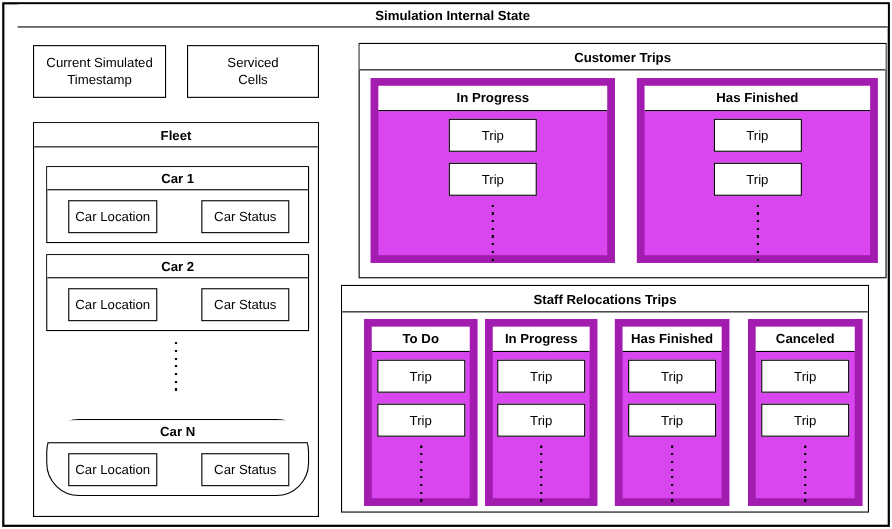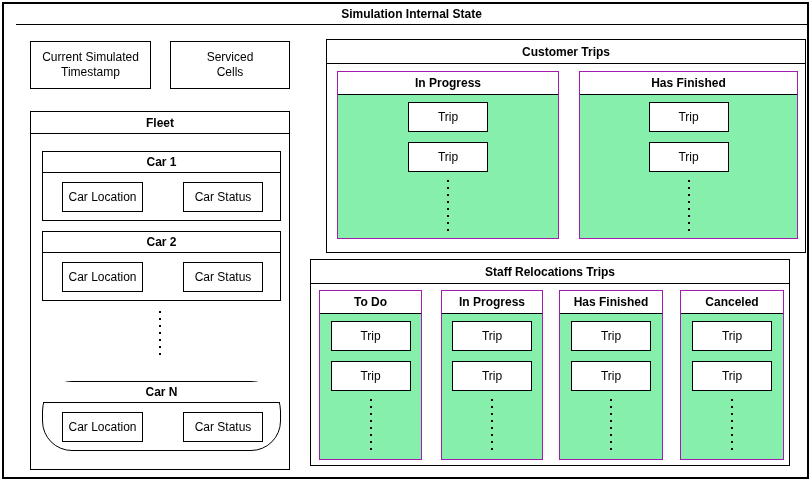--- a/index.html
+++ b/index.html
@@ -17,26 +17,26 @@
   .fleet{left:30px;top:111px;width:260px;height:359px;}
   .fleet-bar{height:21px;}
   .car{position:absolute;left:11px;width:239px;height:70px;border:1px solid #000;box-sizing:border-box;background:#fff;}
   .car1{top:39px;}.car2{top:119px;}.carN{top:269px;border-radius:30px;}
   .car-bar{height:20px;}
   .car-loc{left:19px;top:30px;width:81px;height:30px;}
   .car-status{left:140px;top:30px;width:80px;height:30px;}
   .panel-bar{height:23px;}
   .customer{left:326px;top:39px;width:480px;height:214px;}
   .staff{left:310px;top:259px;width:480px;height:207px;}
-  .col{position:absolute;border:1px solid #a21caf;box-sizing:border-box;background:#86efac;padding-left:31px;}
+  .col{position:absolute;border:7px solid #a21caf;box-sizing:border-box;background:#d946ef;padding-left:31px;}
   .col-bar{height:22px;}
   .ct-col1{left:10px;top:31px;width:222px;height:168px;}
   .ct-col2{left:252px;top:31px;width:219px;height:168px;}
   .st-col{top:30px;height:170px;}
-  .st-col1{left:8px;width:103px;}
+  .st-col1{left:20px;width:103px;}
   .st-col2{left:130px;width:102px;}
   .st-col3{left:248px;width:104px;}
   .st-col4{left:369px;width:104px;}
   .trip{position:absolute;left:50%;margin-left:-40px;width:80px;height:30px;border:1px solid #000;
         box-sizing:border-box;background:#fff;display:flex;align-items:center;justify-content:center;}
   .t1{top:30px;}.t2{top:70px;}
   .vdots{position:absolute;left:50%;width:2px;margin-left:-1px;
          background-image:repeating-linear-gradient(to bottom,#000 0px,#000 2px,transparent 2px,transparent 7px);}
   .col-dots{top:108px;height:54px;}
   .fleet-dots{top:199px;height:48px;}

